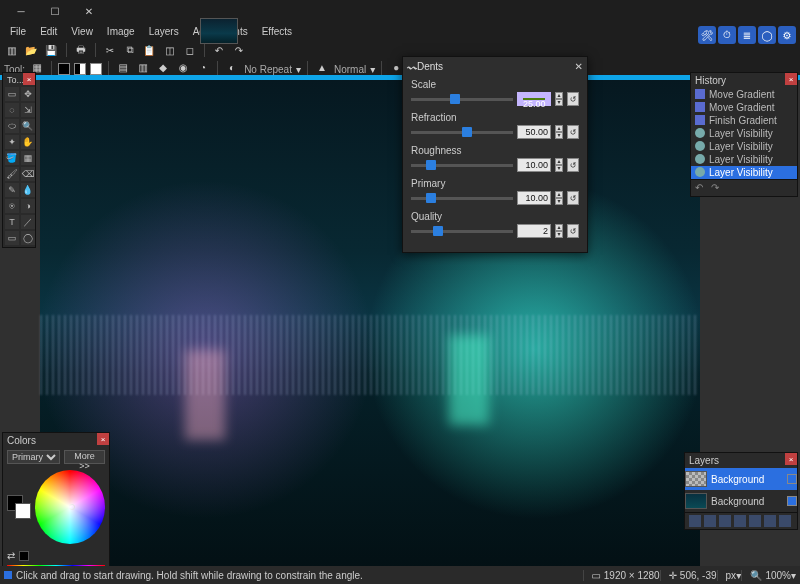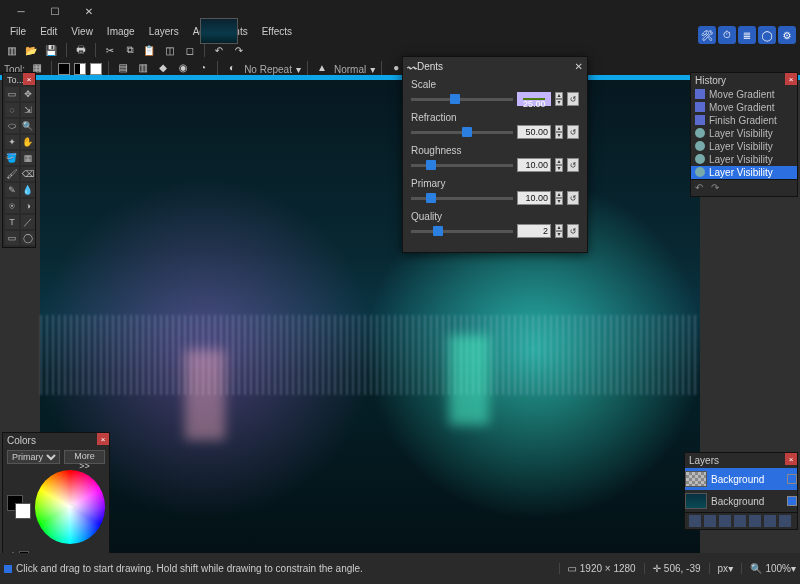--- a/index.html
+++ b/index.html
@@ -80,23 +80,23 @@
   .layers { position:absolute; right:2px; top:452px; width:114px; background:#2a2a2a; border:1px solid #111;}
   .layers .hdr { padding:2px 4px;}
   .layers .layer { display:flex; align-items:center; gap:4px; padding:3px 0;}
   .layers .layer.sel { background:#2b6fe0; color:#fff;}
   .lthumb { width:22px; height:16px; background:repeating-conic-gradient(#888 0 25%,#bbb 0 50%) 0 0/6px 6px; border:1px solid #555;}
   .lthumb.img { background:linear-gradient(180deg,#083040,#0a4a55);}
   .lchk { width:10px; height:10px; border:1px solid #888; background:#2b6fe0;}
   .layers .foot { display:flex; gap:3px; padding:2px 4px; border-top:1px solid #111; justify-content:flex-start;}
   .layers .foot div { width:12px; height:12px; background:#3a4a6a;}
   
-  .status { position:absolute; left:0; right:0; bottom:0; height:31px; background:#2a2a2a; display:flex; align-items:center; color:#ccc; padding:0 4px; font-size:9px;}
+  .status { position:absolute; left:0; right:0; bottom:0; height:18px; background:#2a2a2a; display:flex; align-items:center; color:#ccc; padding:0 4px; font-size:9px;}
   .status .fill { flex:1;}
-  .status .chunk { margin-left:8px; padding-left:8px; border-left:1px solid #444;}
+  .status .chunk { padding-left:8px; border-left:1px solid #444;}
   .status .sq { width:8px; height:8px; background:#2b6fe0; margin-right:4px;}
 </style>
 </head>
 <body>
 
 <div class="titlebar">
   <div class="winbtn">─</div>
   <div class="winbtn">☐</div>
   <div class="winbtn">✕</div>
 </div>

